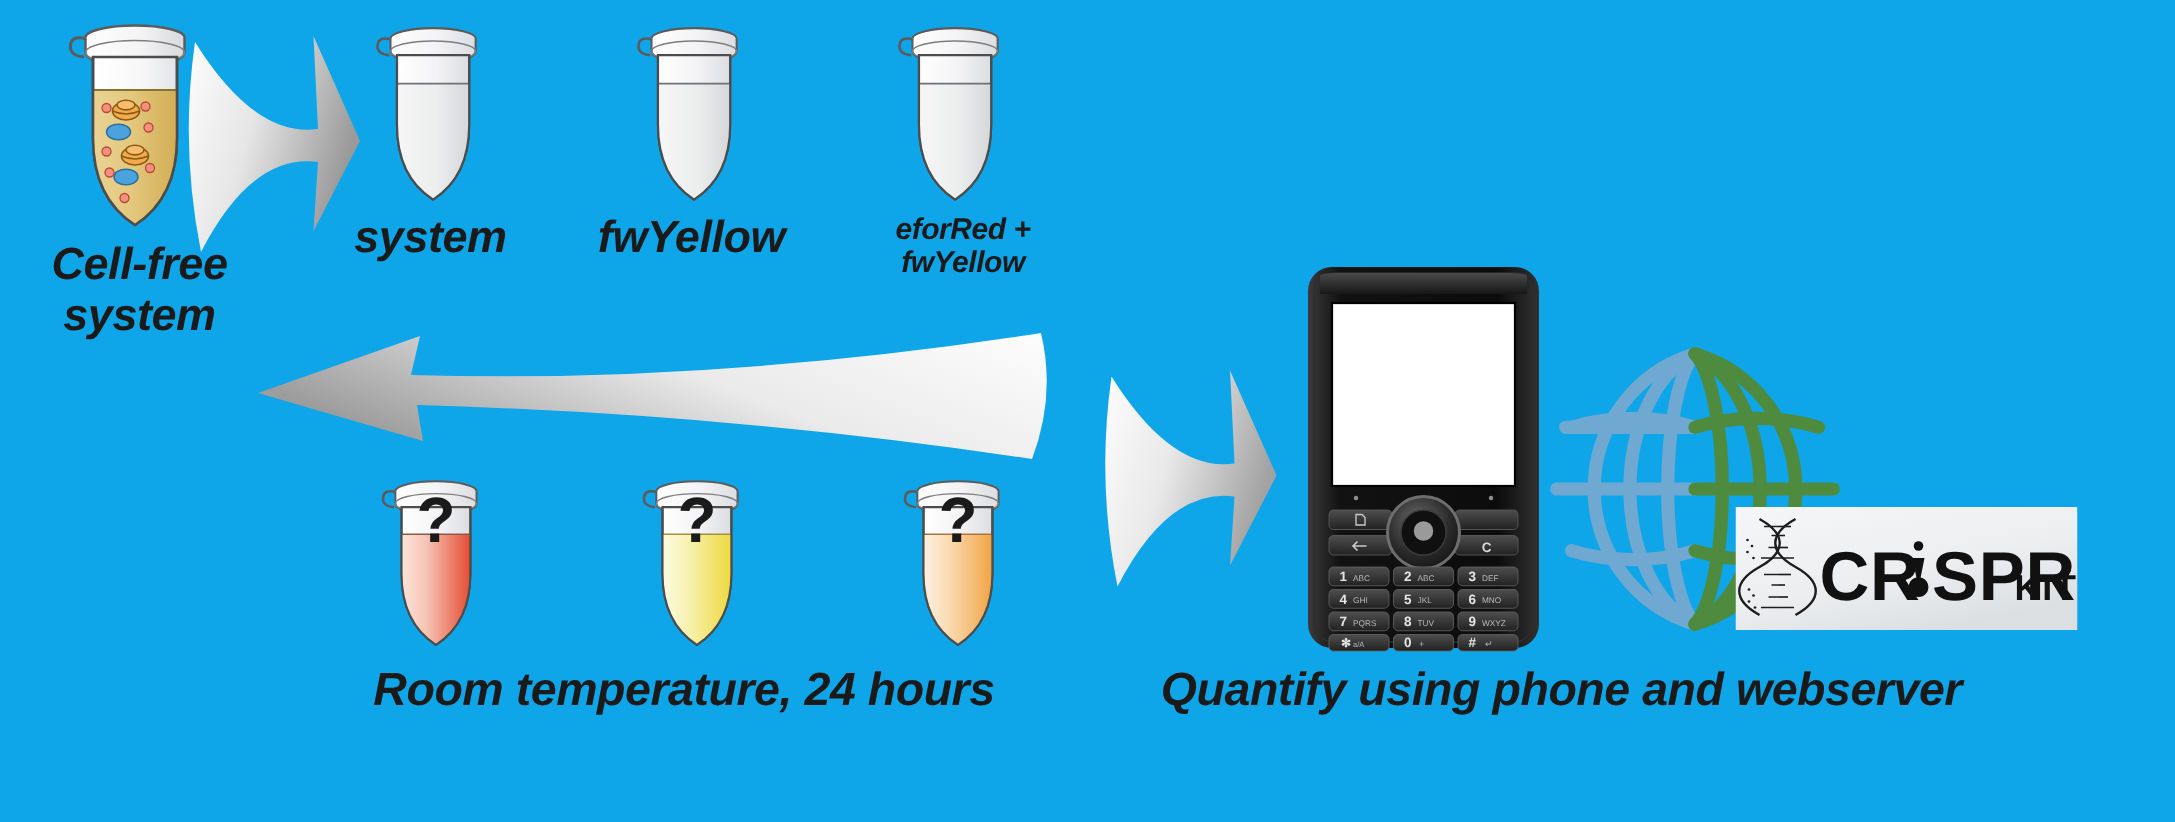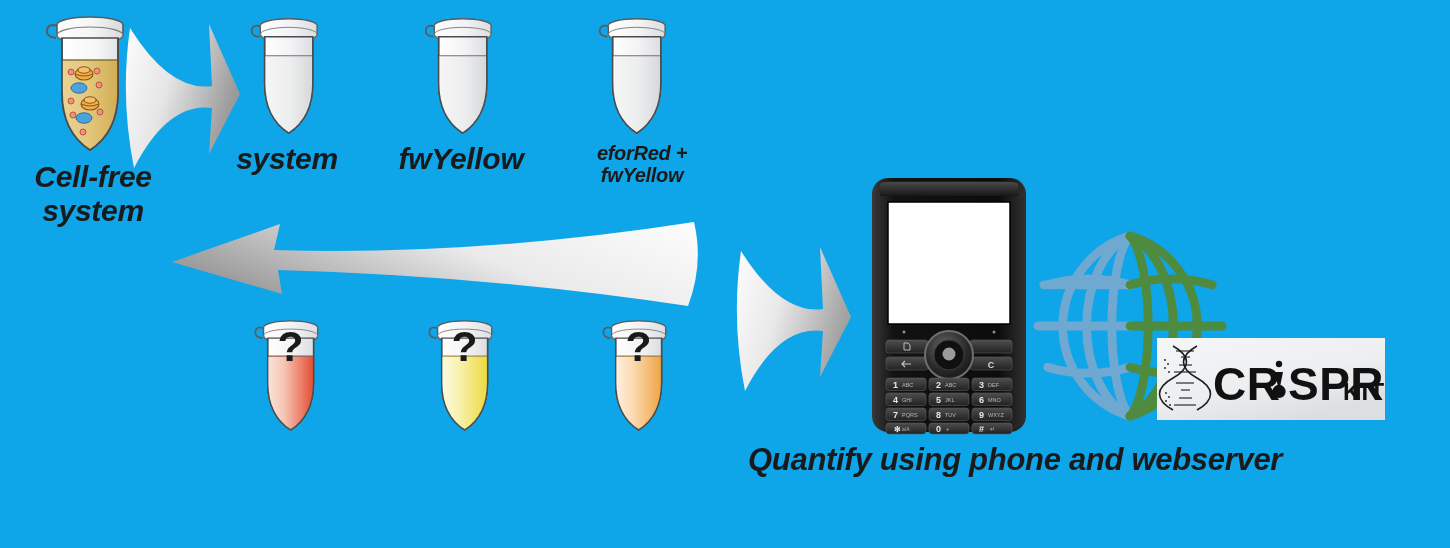--- a/index.html
+++ b/index.html
@@ -252,20 +252,21 @@
         <path d="M24,30 L24,84 q0,40 28,58 q28,-18 28,-58 L80,30 Z"></path>
       </clipPath>
     <g clip-path="url(#clipG)">
         <path d="M24,52 L80,52 L80,150 L24,150 Z" fill="url(#gOra)"></path>
       </g>
     <line x1="24" y1="52" x2="80" y2="52" stroke="#a5783c" stroke-width="1.3"></line>
     <path d="M24,30 L24,84 q0,40 28,58 q28,-18 28,-58 L80,30" fill="none" stroke="#4c4c4c" stroke-width="1.7"></path>
     <text x="52" y="58" text-anchor="middle" font-family="Liberation Sans, sans-serif" font-size="52" font-weight="bold" fill="#1a1a1a">?</text>
   </svg>
 
+  <div class="lbl" style="left:196px; top:443px; width:520px; text-align:center; font-size:31px;">Room temperature, 24 hours</div>
 
   <svg class="arrow-svg" style="left:735px; top:245px;" width="122" height="152" viewBox="0 0 122 152">
     <defs>
       <linearGradient id="gArr3" x1="0" y1="0" x2="1" y2="0.35">
         <stop offset="0%" stop-color="#fdfdfd"></stop>
         <stop offset="45%" stop-color="#e9e9e9"></stop>
         <stop offset="100%" stop-color="#a2a2a2"></stop>
       </linearGradient>
     </defs>
     <path d="M6,6 q40,64 82,58 L85,2 L116,72 L85,132 L88,86 Q44,80 10,146 Q-4,76 6,6 Z" fill="url(#gArr3)"></path>
@@ -434,15 +435,15 @@
     <text x="56" y="62" font-family="Liberation Sans, sans-serif" font-size="46" font-weight="bold" letter-spacing="0.5" fill="#111111">CR</text>
 
     <g fill="#111111">
       <circle cx="122" cy="26" r="3.2"></circle>
       <path d="M118,34 L126,34 L123.4,47 a6.6,6.6 0 1 1 -2.8,0 Z"></path>
     </g>
     <text x="131" y="62" font-family="Liberation Sans, sans-serif" font-size="46" font-weight="bold" letter-spacing="0.5" fill="#111111">SPR</text>
     <text x="186" y="62" font-family="Liberation Sans, sans-serif" font-size="24" font-weight="bold" letter-spacing="1.2" fill="#111111">KIT</text>
   </svg>
 
-  <div class="lbl" style="left:748px; top:443px; width:540px; text-align:left; font-size:31px;">Quantify using phone and webserver</div>
+  <div class="lbl" style="left:768px; top:443px; width:540px; text-align:right; font-size:31px;">Quantify using phone and webserver</div>
 
 </div>
 
 </body></html>

